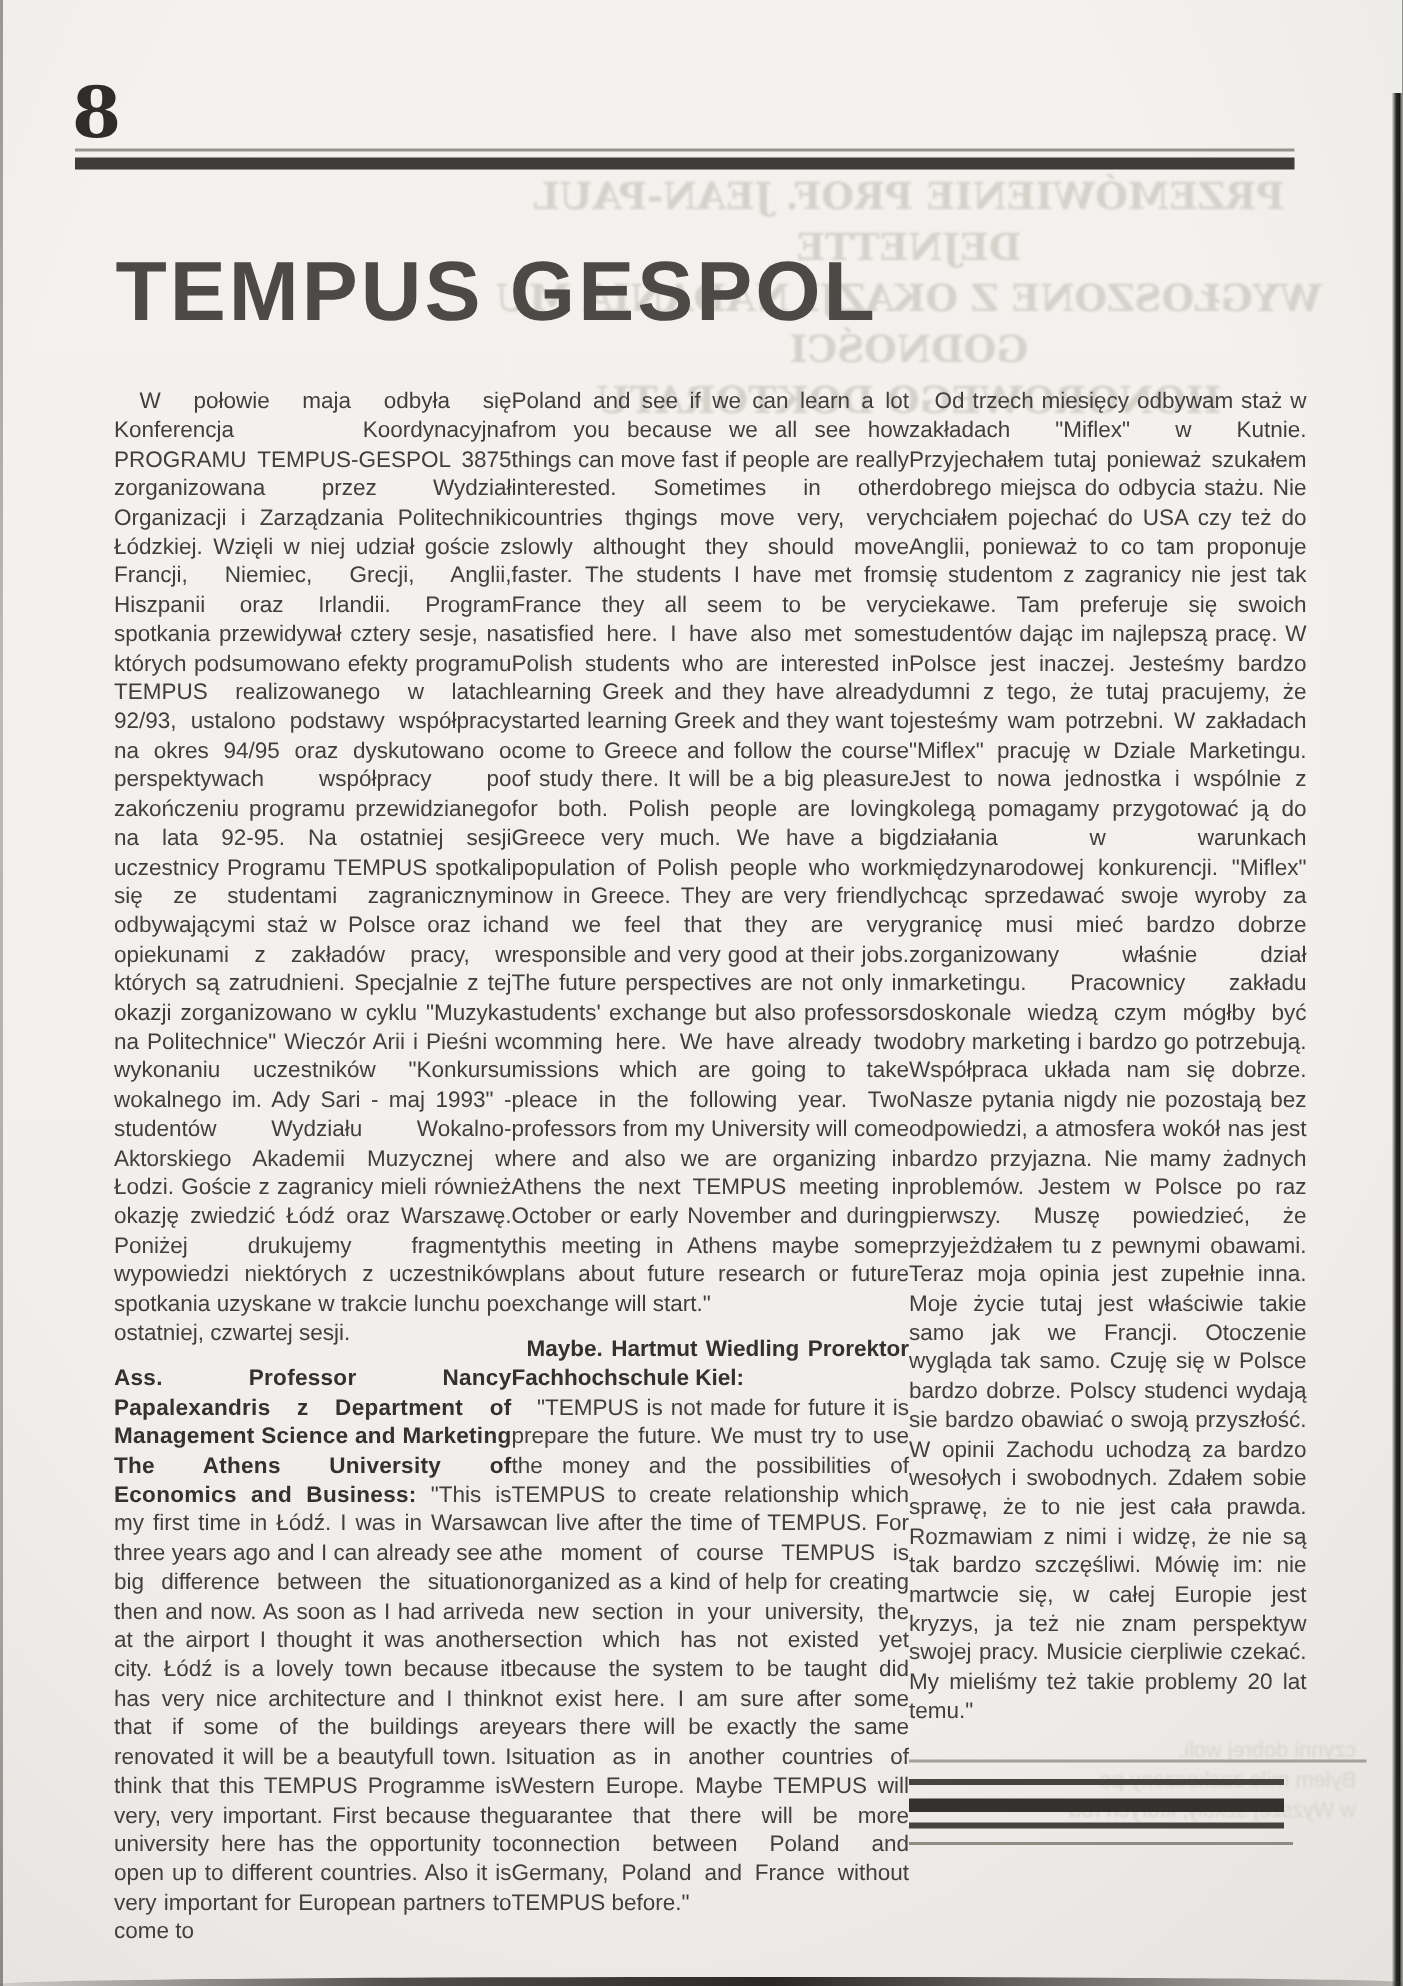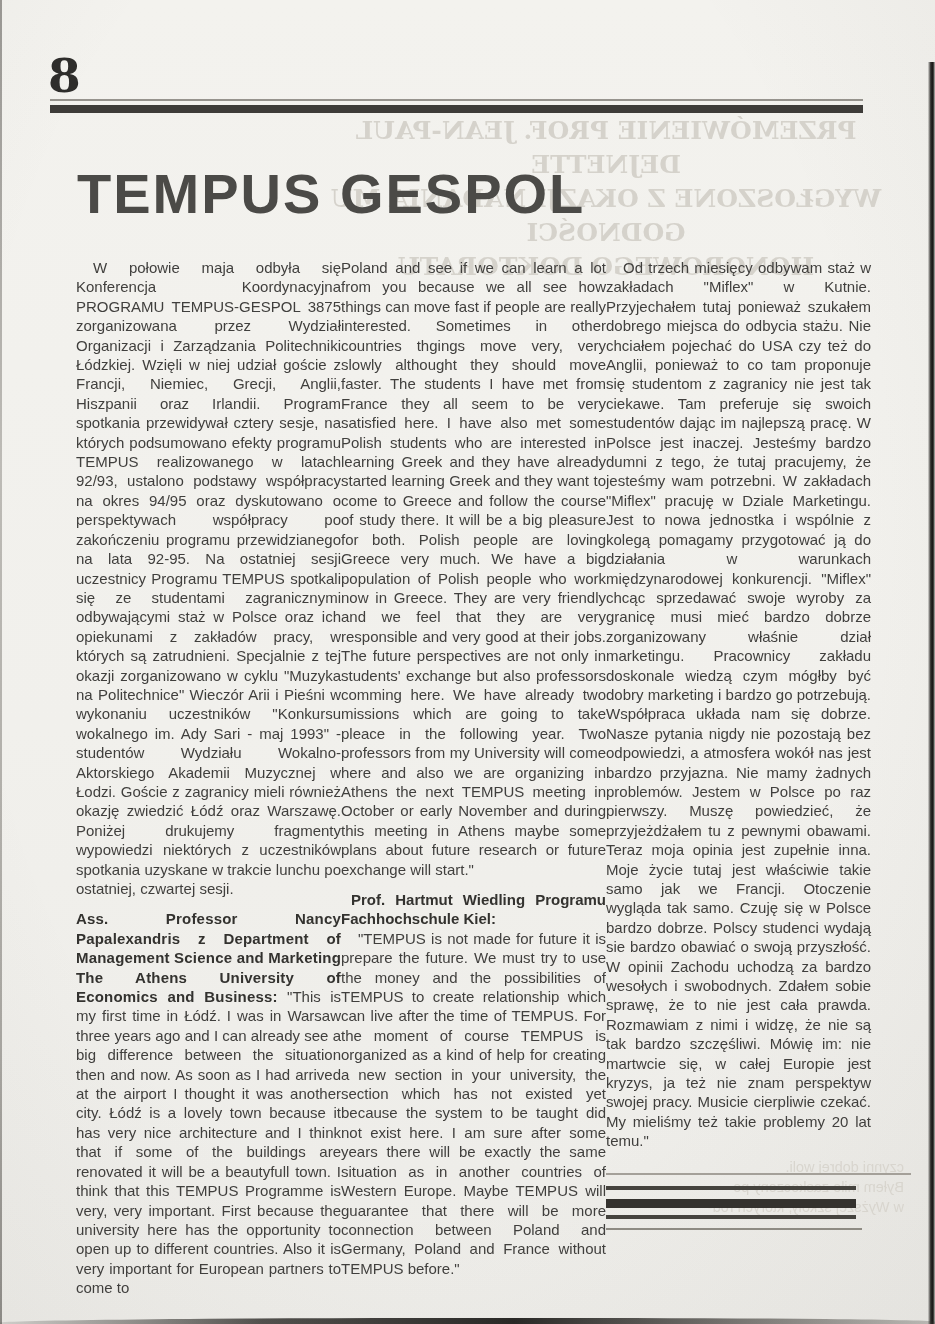--- a/index.html
+++ b/index.html
@@ -76,21 +76,21 @@
 
   <h1 class="title">TEMPUS GESPOL</h1>
 
   <div class="columns">
       <div class="col">
         <p class="para indent">W połowie maja odbyła się Konferencja Koordynacyjna PROGRAMU TEMPUS-GESPOL 3875 zorganizowana przez Wydział Organizacji i Zarządzania Politechniki Łódzkiej. Wzięli w niej udział goście z Francji, Niemiec, Grecji, Anglii, Hiszpanii oraz Irlandii. Program spotkania przewidywał cztery sesje, na których podsumowano efekty programu TEMPUS realizowanego w latach 92/93, ustalono podstawy współpracy na okres 94/95 oraz dyskutowano o perspektywach współpracy po zakończeniu programu przewidzianego na lata 92-95. Na ostatniej sesji uczestnicy Programu TEMPUS spotkali się ze studentami zagranicznymi odbywającymi staż w Polsce oraz ich opiekunami z zakładów pracy, w których są zatrudnieni. Specjalnie z tej okazji zorganizowano w cyklu "Muzyka na Politechnice" Wieczór Arii i Pieśni w wykonaniu uczestników "Konkursu wokalnego im. Ady Sari - maj 1993" - studentów Wydziału Wokalno-Aktorskiego Akademii Muzycznej w Łodzi. Goście z zagranicy mieli również okazję zwiedzić Łódź oraz Warszawę. Poniżej drukujemy fragmenty wypowiedzi niektórych z uczestników spotkania uzyskane w trakcie lunchu po ostatniej, czwartej sesji.</p>
         <p class="para spaced"><b>Ass. Professor Nancy Papalexandris z Department of Management Science and Marketing The Athens University of Economics and Business:</b> <span>"This is my first time in Łódź. I was in Warsaw three years ago and I can already see a big difference between the situation then and now. As soon as I had arrived at the airport I thought it was another city. Łódź is a lovely town because it has very nice architecture and I think that if some of the buildings are renovated it will be a beautyfull town. I think that this TEMPUS Programme is very, very important. First because the university here has the opportunity to open up to different countries. Also it is very important for European partners to come to</span></p>
       </div>
       <div class="col">
         <p class="para">Poland and see if we can learn a lot from you because we all see how things can move fast if people are really interested. Sometimes in other countries thgings move very, very slowly althought they should move faster. The students I have met from France they all seem to be very satisfied here. I have also met some Polish students who are interested in learning Greek and they have already started learning Greek and they want to come to Greece and follow the course of study there. It will be a big pleasure for both. Polish people are loving Greece very much. We have a big population of Polish people who work now in Greece. They are very friendly and we feel that they are very responsible and very good at their jobs. The future perspectives are not only in students' exchange but also professors comming here. We have already two missions which are going to take pleace in the following year. Two professors from my University will come here and also we are organizing in Athens the next TEMPUS meeting in October or early November and during this meeting in Athens maybe some plans about future research or future exchange will start."</p>
-        <p class="para lead-head spaced">Prof. Hartmut Wiedling Programu Fachhochschule Kiel:</p>
+        <p class="para lead-head spaced">Maybe. Hartmut Wiedling Prorektor Fachhochschule Kiel:</p>
         <p class="para indent">"TEMPUS is not made for future it is prepare the future. We must try to use the money and the possibilities of TEMPUS to create relationship which can live after the time of TEMPUS. For the moment of course TEMPUS is organized as a kind of help for creating a new section in your university, the section which has not existed yet because the system to be taught did not exist here. I am sure after some years there will be exactly the same situation as in another countries of Western Europe. Maybe TEMPUS will guarantee that there will be more connection between Poland and Germany, Poland and France without TEMPUS before."</p>
       </div>
       <div class="col">
         <p class="para indent">Od trzech miesięcy odbywam staż w zakładach "Miflex" w Kutnie. Przyjechałem tutaj ponieważ szukałem dobrego miejsca do odbycia stażu. Nie chciałem pojechać do USA czy też do Anglii, ponieważ to co tam proponuje się studentom z zagranicy nie jest tak ciekawe. Tam preferuje się swoich studentów dając im najlepszą pracę. W Polsce jest inaczej. Jesteśmy bardzo dumni z tego, że tutaj pracujemy, że jesteśmy wam potrzebni. W zakładach "Miflex" pracuję w Dziale Marketingu. Jest to nowa jednostka i wspólnie z kolegą pomagamy przygotować ją do działania w warunkach międzynarodowej konkurencji. "Miflex" chcąc sprzedawać swoje wyroby za granicę musi mieć bardzo dobrze zorganizowany właśnie dział marketingu. Pracownicy zakładu doskonale wiedzą czym mógłby być dobry marketing i bardzo go potrzebują. Współpraca układa nam się dobrze. Nasze pytania nigdy nie pozostają bez odpowiedzi, a atmosfera wokół nas jest bardzo przyjazna. Nie mamy żadnych problemów. Jestem w Polsce po raz pierwszy. Muszę powiedzieć, że przyjeżdżałem tu z pewnymi obawami. Teraz moja opinia jest zupełnie inna. Moje życie tutaj jest właściwie takie samo jak we Francji. Otoczenie wygląda tak samo. Czuję się w Polsce bardzo dobrze. Polscy studenci wydają sie bardzo obawiać o swoją przyszłość. W opinii Zachodu uchodzą za bardzo wesołych i swobodnych. Zdałem sobie sprawę, że to nie jest cała prawda. Rozmawiam z nimi i widzę, że nie są tak bardzo szczęśliwi. Mówię im: nie martwcie się, w całej Europie jest kryzys, ja też nie znam perspektyw swojej pracy. Musicie cierpliwie czekać. My mieliśmy też takie problemy 20 lat temu."</p>
         <div class="end-rules">
           <div class="r1"></div>
           <div class="r2"></div>
           <div class="r3"></div>
           <div class="r4"></div>
           <div class="r5"></div>

